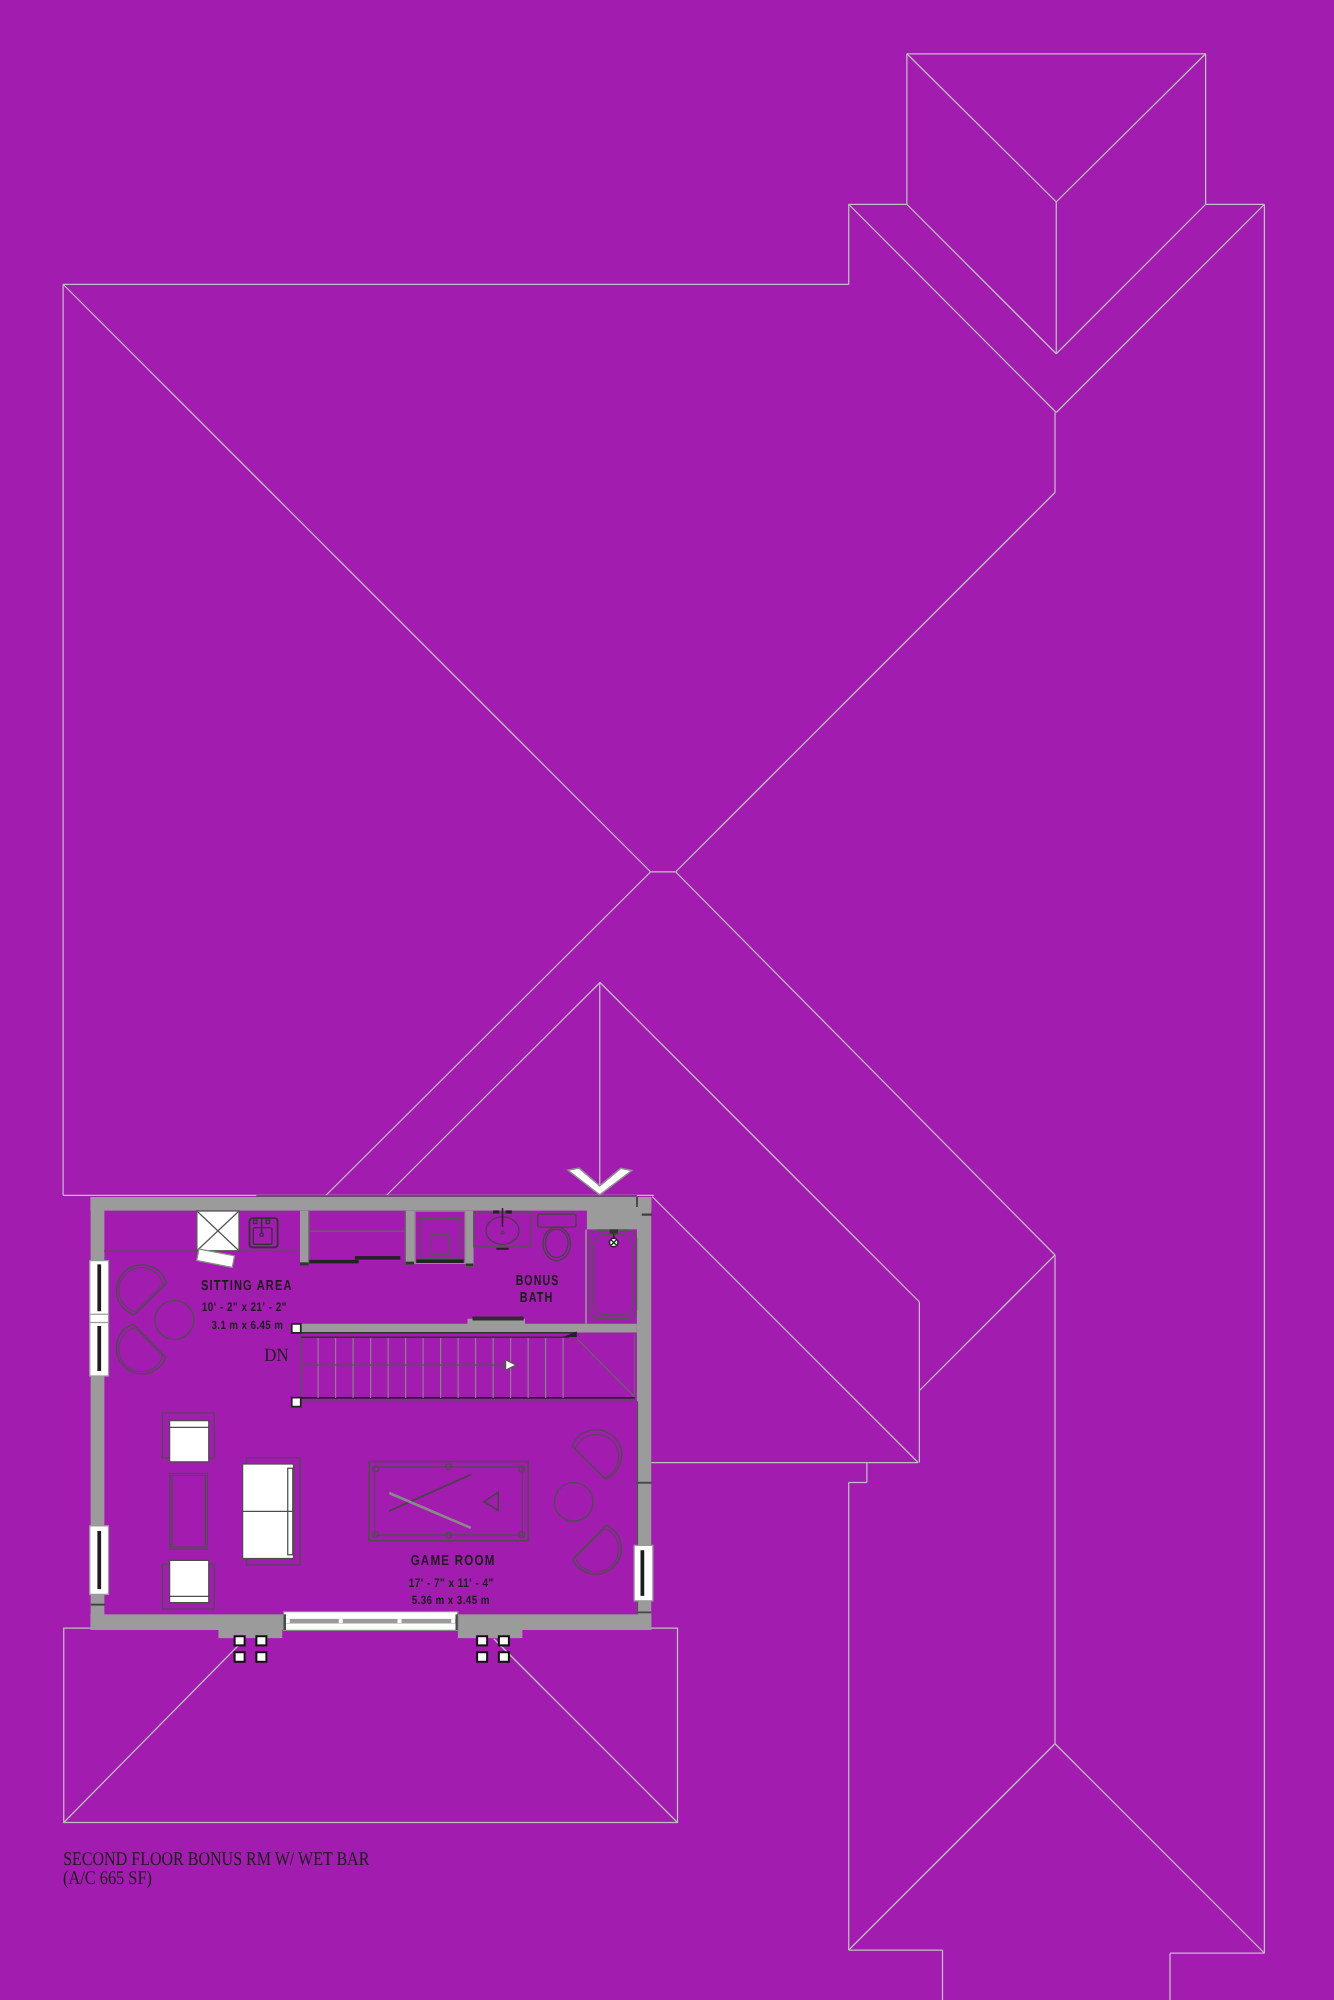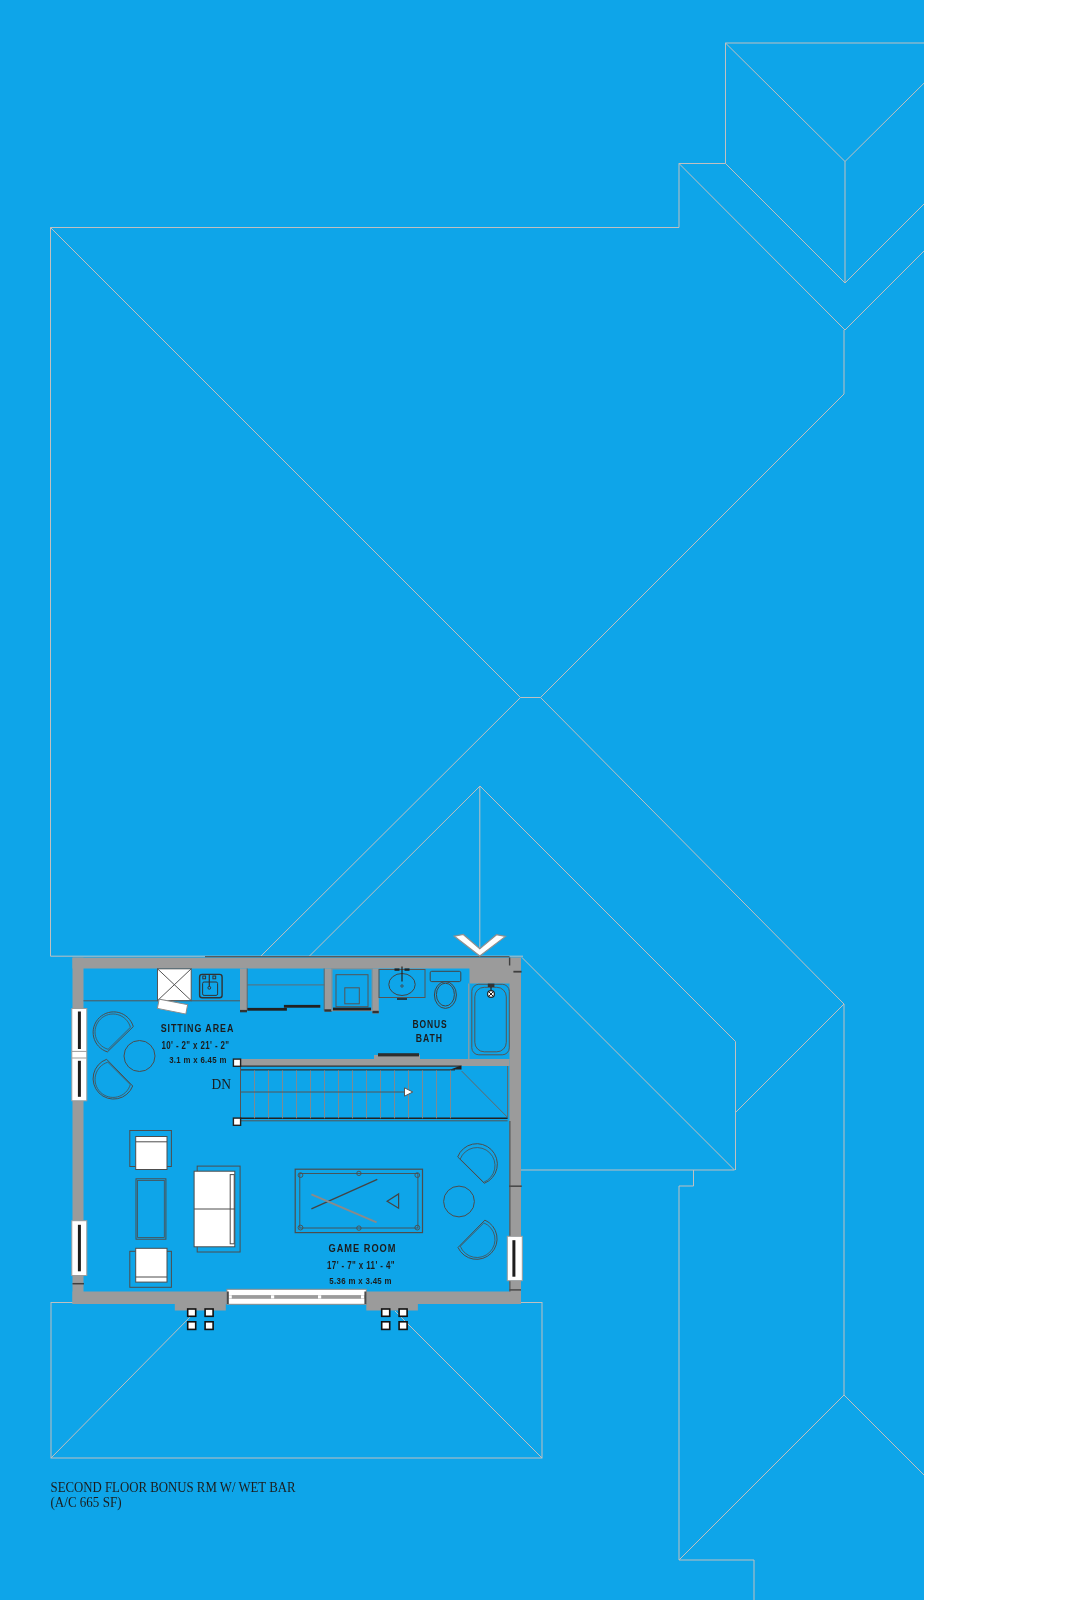--- a/index.html
+++ b/index.html
@@ -1,16 +1,16 @@
 <!DOCTYPE html>
 <html><head>
 <meta charset="utf-8">
 <style>
 html,body{margin:0;padding:0;background:#fff;}
-#page{position:relative;width:924px;height:1600px;background:#0ea5e9;overflow:hidden;}
+#page{position:relative;width:1067px;height:1600px;background:#a21caf;overflow:hidden;}
 svg{display:block;}
 text{font-family:"Liberation Sans",sans-serif;}
 .tserif{font-family:"Liberation Serif",serif;}
 </style>
 </head>
 <body>
 <div id="page">
 <svg width="1067" height="1600" viewBox="0 0 1067 1600" xmlns="http://www.w3.org/2000/svg">
 <g stroke="#c0c0c0" stroke-width="1" fill="none">
 

